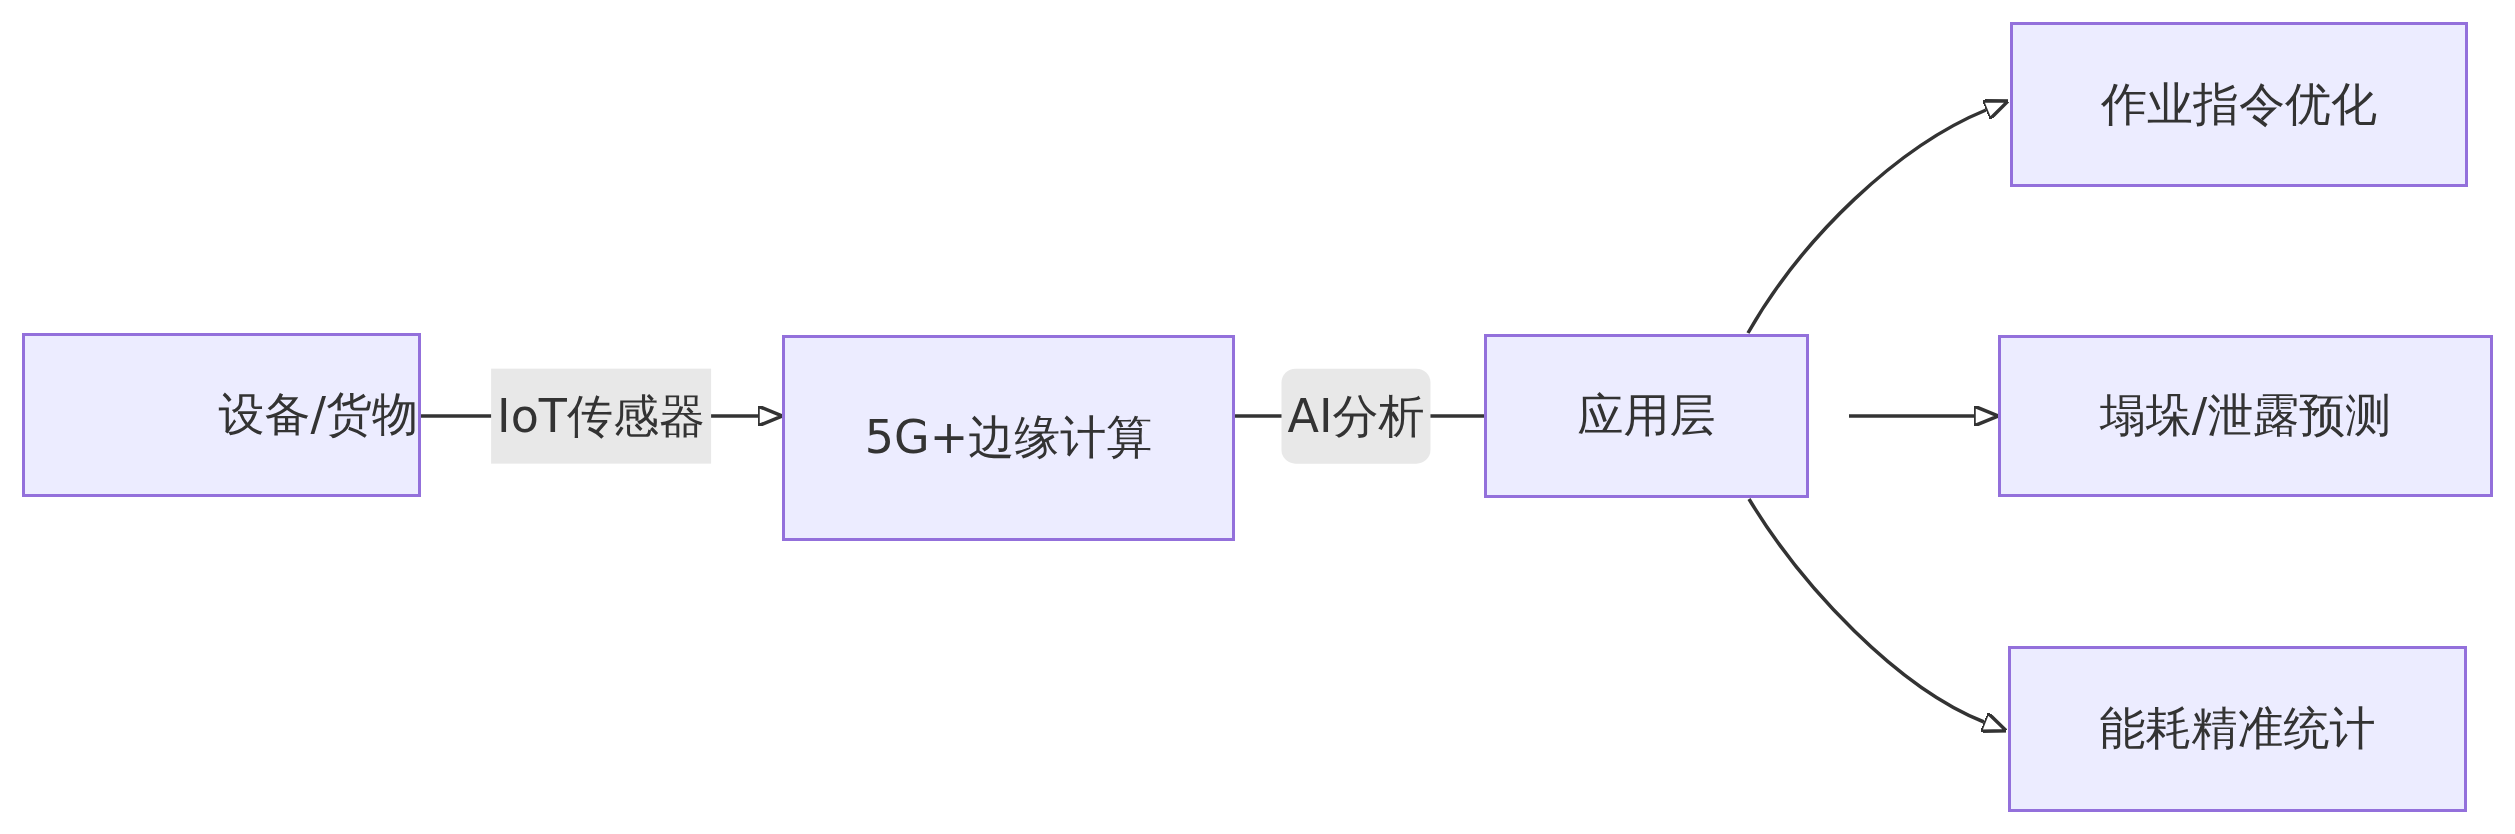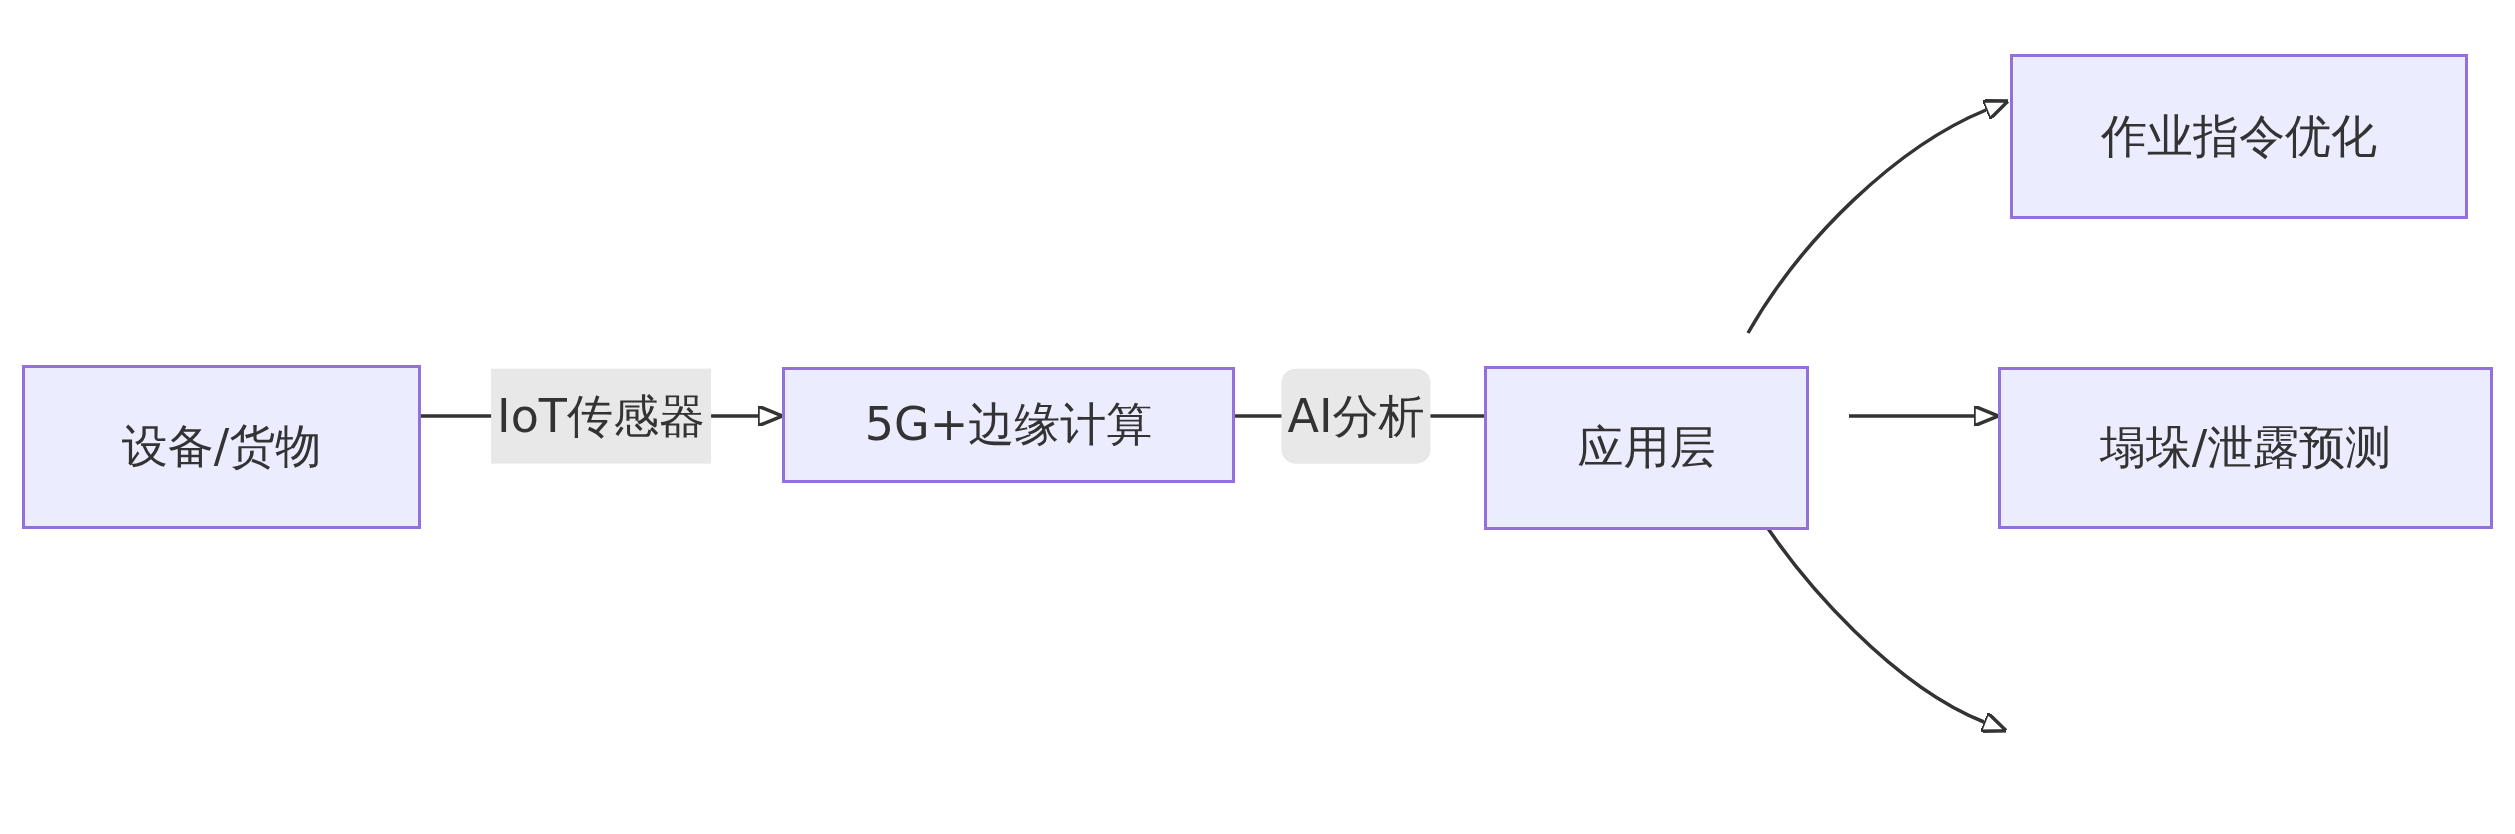--- a/index.html
+++ b/index.html
@@ -31,37 +31,36 @@
     display: flex;
     align-items: center;
     justify-content: center;
     background: var(--node-fill, #ECECFF);
     border: 3px solid var(--node-border, #9370DB);
     color: var(--text-color, #333333);
     font-size: 46px;
     line-height: 1.2;
     text-align: center;
     white-space: nowrap;
-    margin-top: 32px;
   }
 
   .edge-label {
     position: absolute;
     transform: translate(-50%, -50%);
     background: var(--edge-label-bg, #e8e8e8);
     color: var(--text-color, #333333);
     font-size: 46px;
     line-height: 1.45;
     padding: 14px 6px;
     white-space: nowrap;
   }
 
   
-  .node-device    { left: 22px;   top: 333px; width: 399px; height: 164px; }
-  .node-5g        { left: 782px;  top: 335px; width: 453px; height: 116px; }
+  .node-device    { left: 22px;   top: 333px; width: 399px; height: 164px; justify-content: flex-end; }
+  .node-5g        { left: 782px;  top: 335px; width: 453px; height: 206px; }
   .node-app       { left: 1484px; top: 334px; width: 325px; height: 164px; }
   .node-job       { left: 2010px; top: 22px;  width: 458px; height: 165px; }
   .node-collapse  { left: 1998px; top: 335px; width: 495px; height: 162px; }
   .node-energy    { left: 2008px; top: 646px; width: 459px; height: 166px; }
 
   .edge-label-iot { left: 601px;  top: 416px; }
   .edge-label-ai  { left: 1356px; top: 416px; border-radius: 14px; }
 </style>
 </head>
 <body>
@@ -94,18 +93,21 @@
   </div>
 
   <div class="node node-job">
     <span>作业指令优化</span>
   </div>
 
   <div class="node node-collapse">
     <span>塌垛/泄露预测</span>
   </div>
 
+  <div class="node node-energy">
+    <span>能耗精准统计</span>
+  </div>
 
   <div class="edge-label edge-label-iot">IoT传感器</div>
 
   <div class="edge-label edge-label-ai">AI分析</div>
 
 </div>
 
 </body></html>

